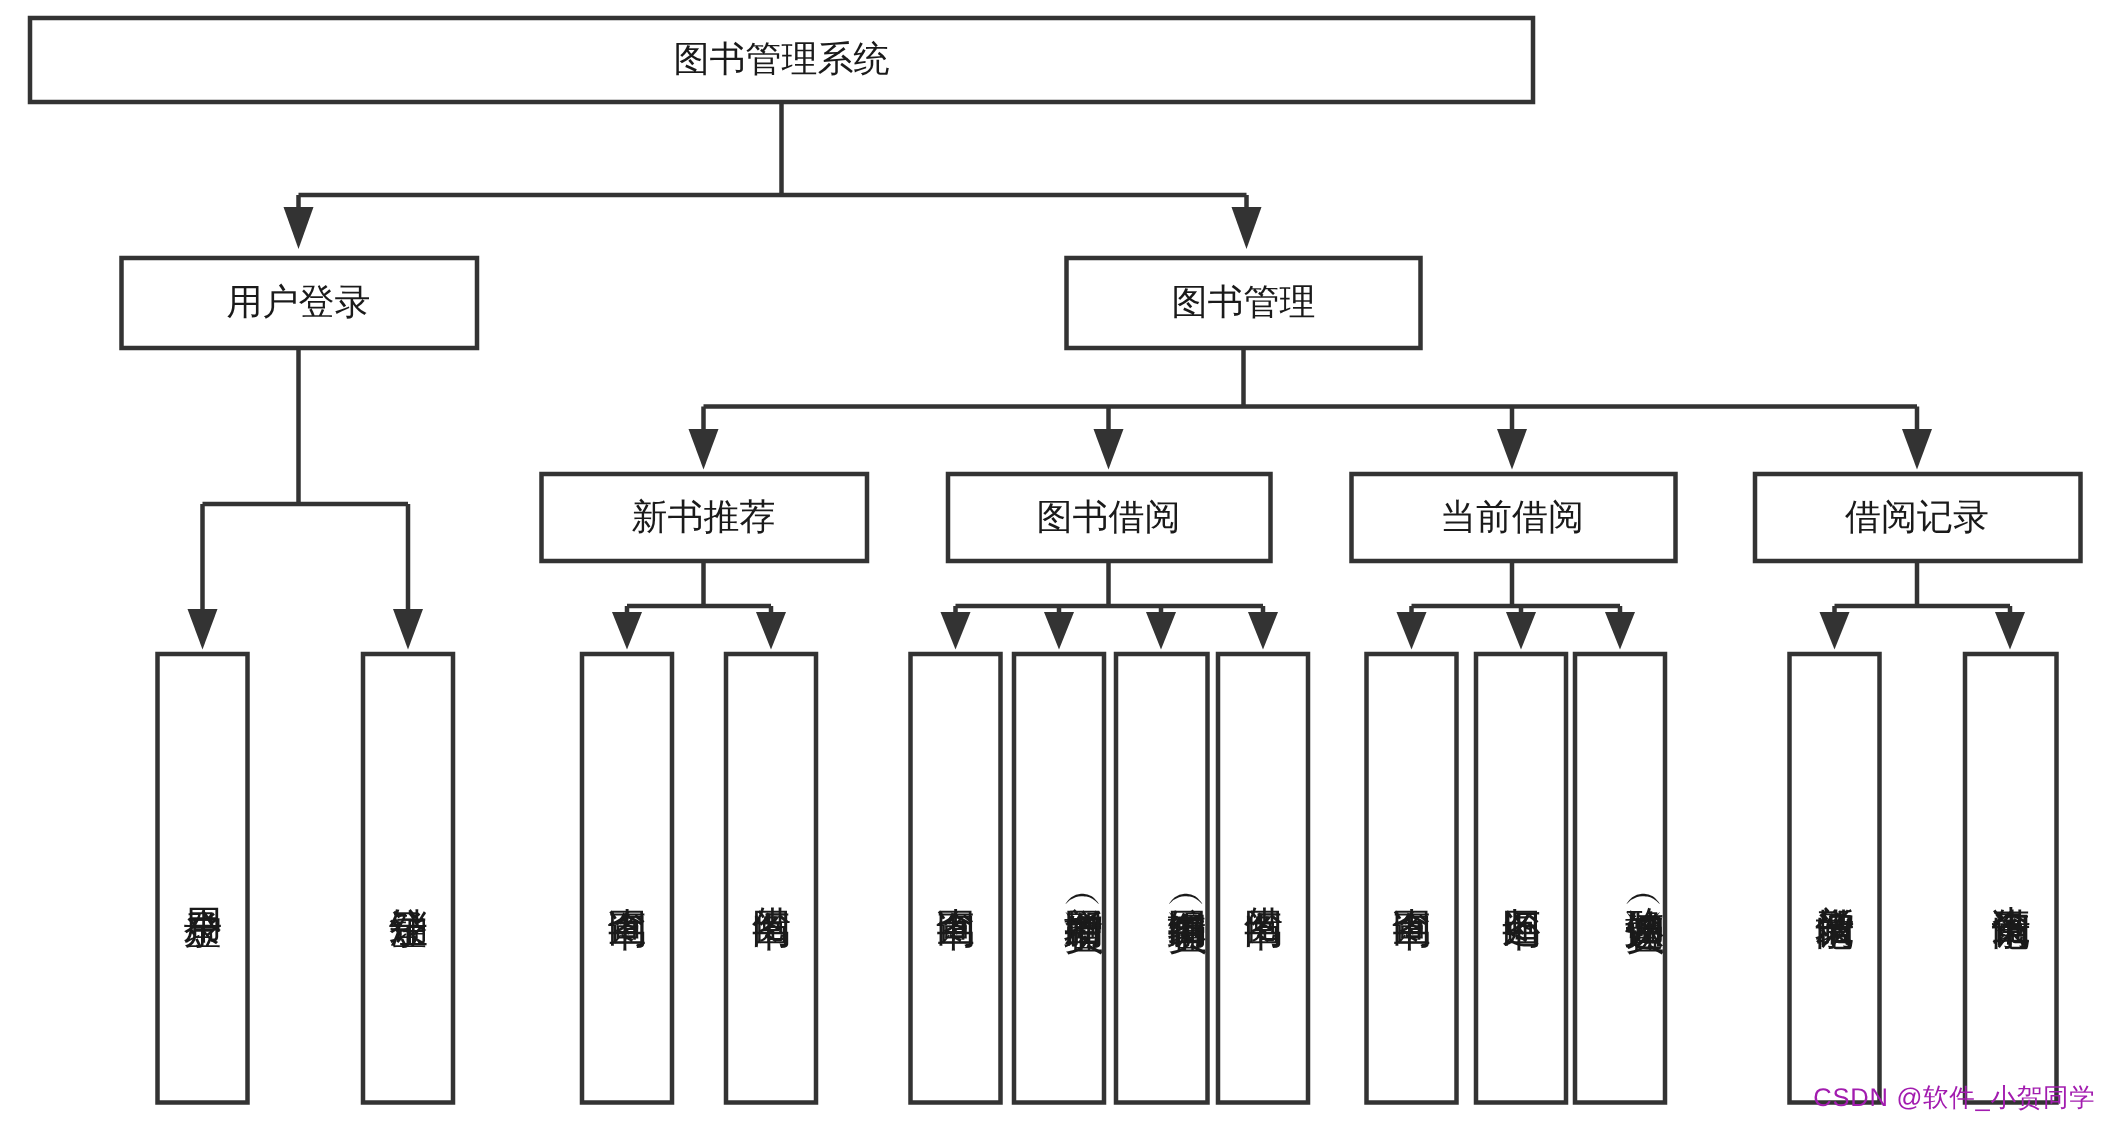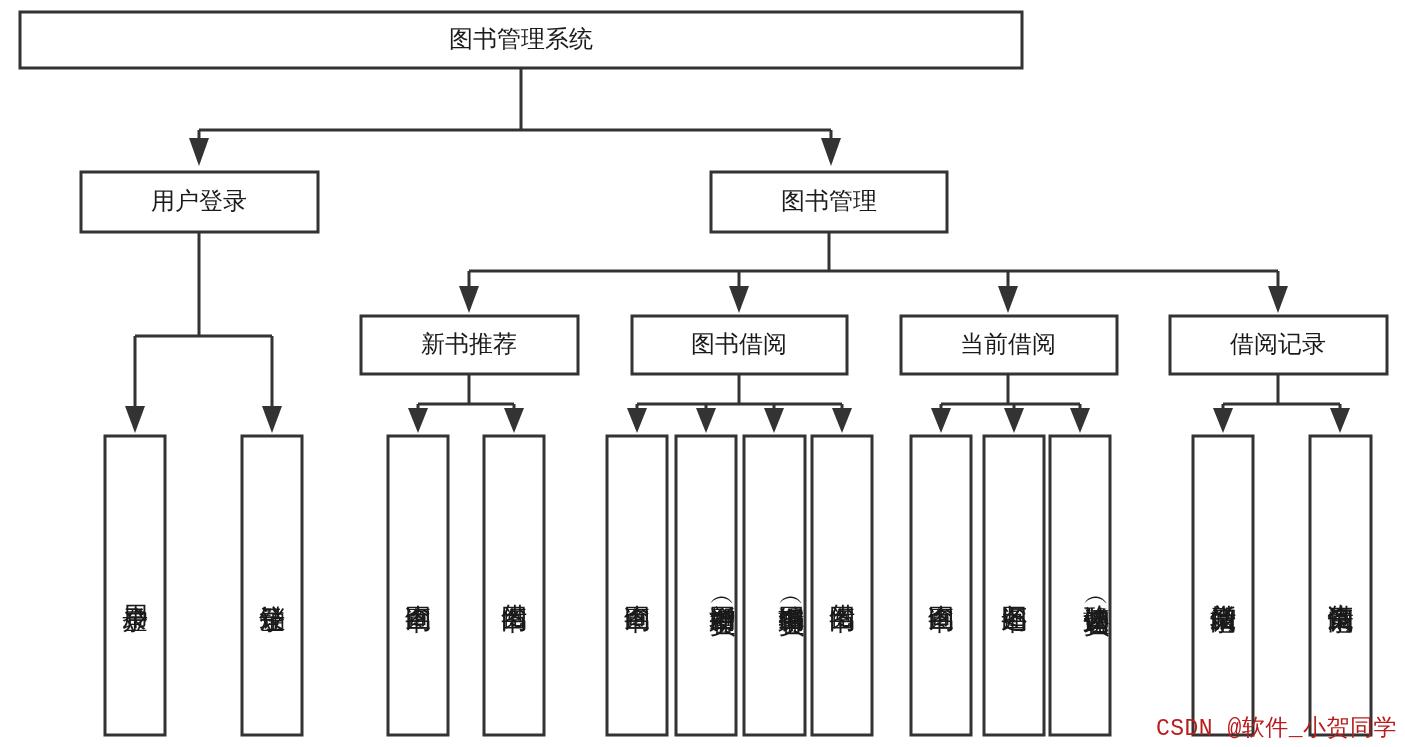--- a/index.html
+++ b/index.html
@@ -61,23 +61,23 @@
     align-items: center;
     justify-content: center;
     letter-spacing: 1px;
     white-space: nowrap;
     pointer-events: none;
   }
   .watermark {
     position: absolute;
     right: 8px;
     bottom: 4px;
-    font-family: Liberation Mono, monospace;
-    font-size: 23px;
-    color: #b91c1c;
+    font-family: Liberation Sans, sans-serif;
+    font-size: 17px;
+    color: #a21caf;
     letter-spacing: 0.5px;
     white-space: nowrap;
   }
 </style>
 </head>
 <body>
 
 <div id="diagram-root">
 
   <svg id="flow" viewBox="0 0 1405 747">

